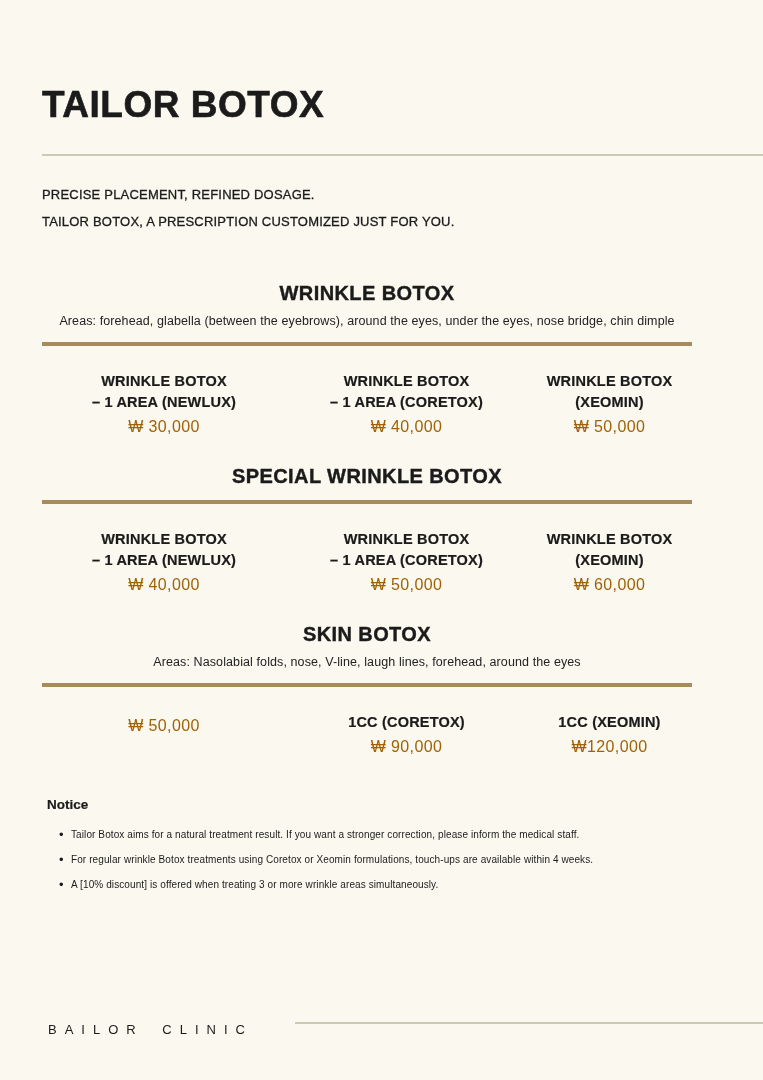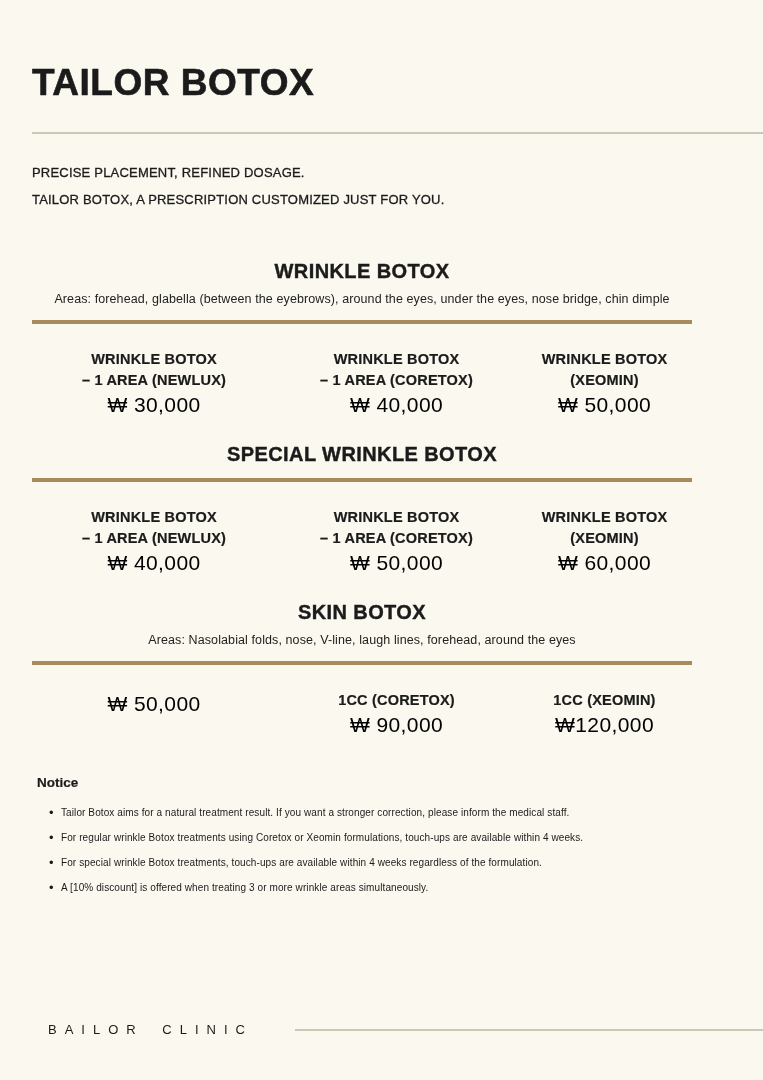--- a/index.html
+++ b/index.html
@@ -10,21 +10,21 @@
     position: relative;
     width: 763px;
     height: 1080px;
     margin: 0 auto;
     background: #FAF8EF;
     color: #1B1B1B;
     font-family: "Liberation Sans", "DejaVu Sans", sans-serif;
     overflow: hidden;
   }
 
-  .content { padding: 62px 71px 0 32px; }
+  .content { padding: 62px 71px 0 42px; margin-top: 22px; }
 
   
   .doc-title {
     margin: 0;
     font-size: 37px;
     line-height: 42px;
     font-weight: bold;
     letter-spacing: 0.5px;
     -webkit-text-stroke: 0.6px #1B1B1B;
   }
@@ -73,24 +73,24 @@
   }
   .item-name {
     font-size: 14.5px;
     font-weight: bold;
     line-height: 21px;
     letter-spacing: 0.2px;
     -webkit-text-stroke: 0.2px #1B1B1B;
   }
   .item-price {
     margin-top: 3px;
-    font-size: 21px;
+    font-size: 16px;
     line-height: 21px;
     letter-spacing: 0.4px;
-    color: #000000;
+    color: #a16207;
   }
 
   
   .notice { margin-top: 39px; padding-left: 5px; }
   .notice-heading {
     font-size: 13.5px;
     line-height: 18px;
     font-weight: bold;
     -webkit-text-stroke: 0.2px #1B1B1B;
   }
@@ -115,21 +115,20 @@
     font-size: 13px;
   }
 
   
   .footer {
     position: absolute;
     left: 48px;
     right: 0;
     top: 1022px;
     display: flex;
-    align-items: center;
   }
   .clinic-name {
     font-size: 13px;
     letter-spacing: 8px;
     word-spacing: 7px;
     white-space: nowrap;
     color: #1B1B1B;
   }
   .footer-rule {
     flex: 1;
@@ -232,21 +231,20 @@
           <div class="item-price">₩120,000</div>
         </div>
       </div>
     </section>
 
     <div class="notice">
       <div class="notice-heading">Notice</div>
       <ul class="notice-list">
         <li>Tailor Botox aims for a natural treatment result. If you want a stronger correction, please inform the medical staff.</li>
         <li>For regular wrinkle Botox treatments using Coretox or Xeomin formulations, touch-ups are available within 4 weeks.</li>
-        <li>For special wrinkle Botox treatments, touch-ups are available within 4 weeks regardless of the formulation.</li>
         <li>A [10% discount] is offered when treating 3 or more wrinkle areas simultaneously.</li>
       </ul>
     </div>
 
   </div>
 
   <div class="footer">
     <span class="clinic-name">BAILOR CLINIC</span>
     <div class="footer-rule"></div>
   </div>

